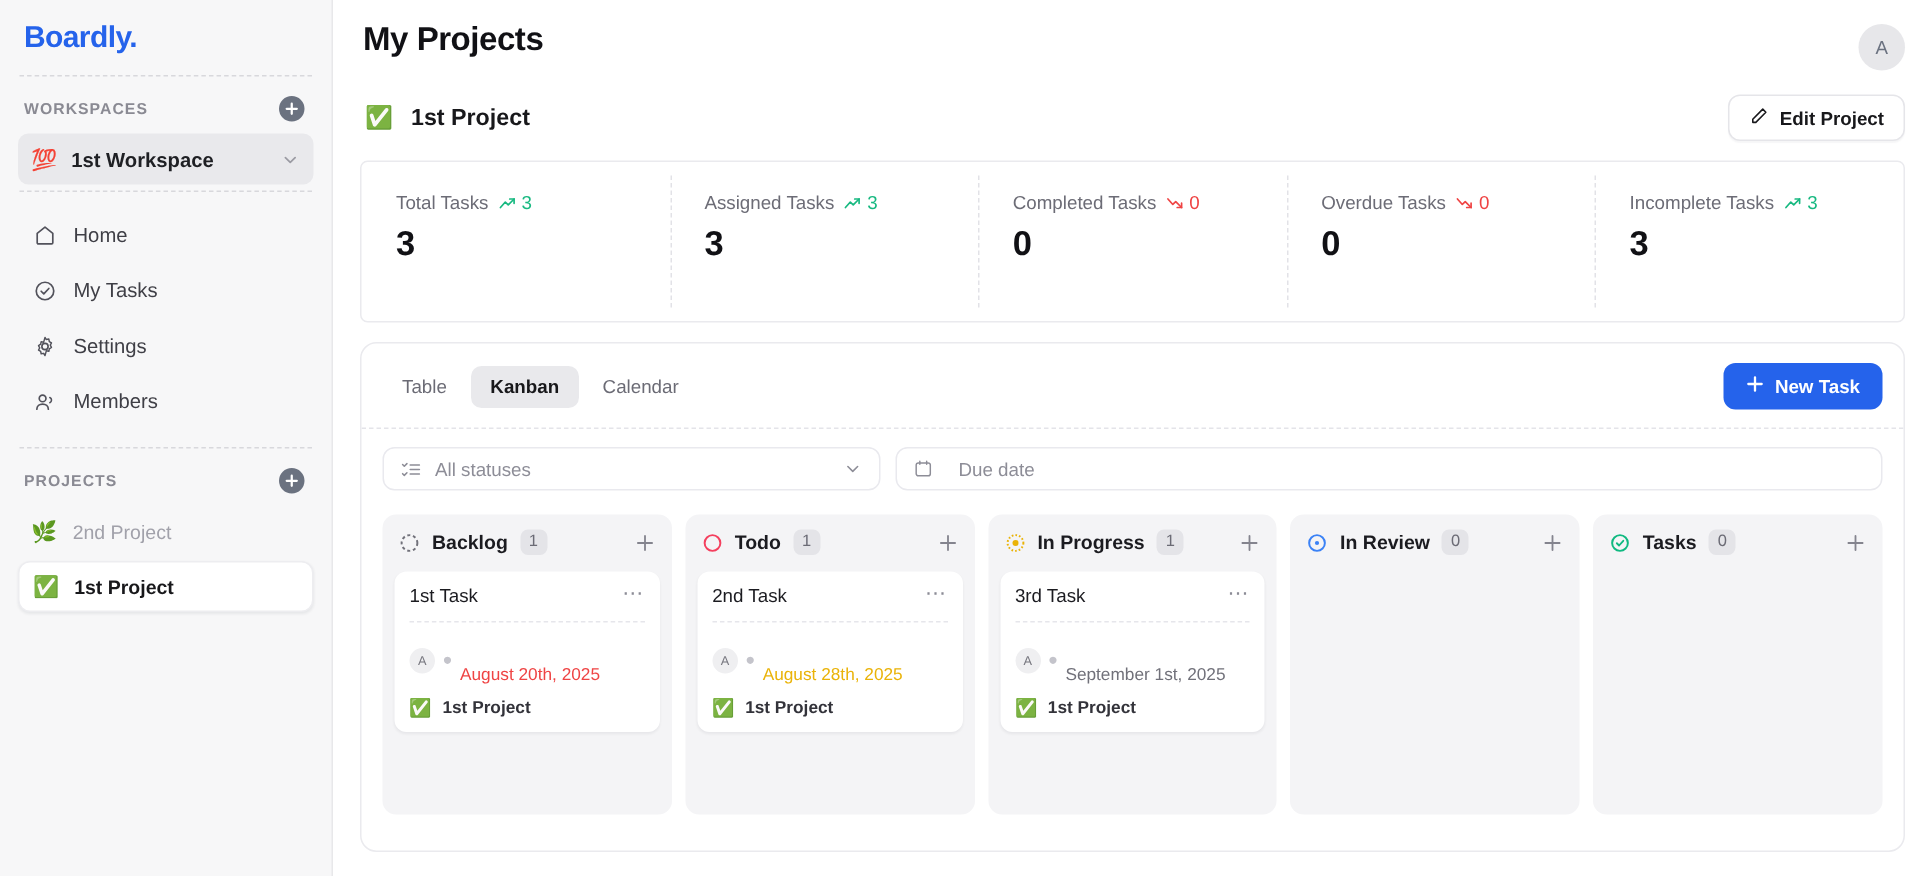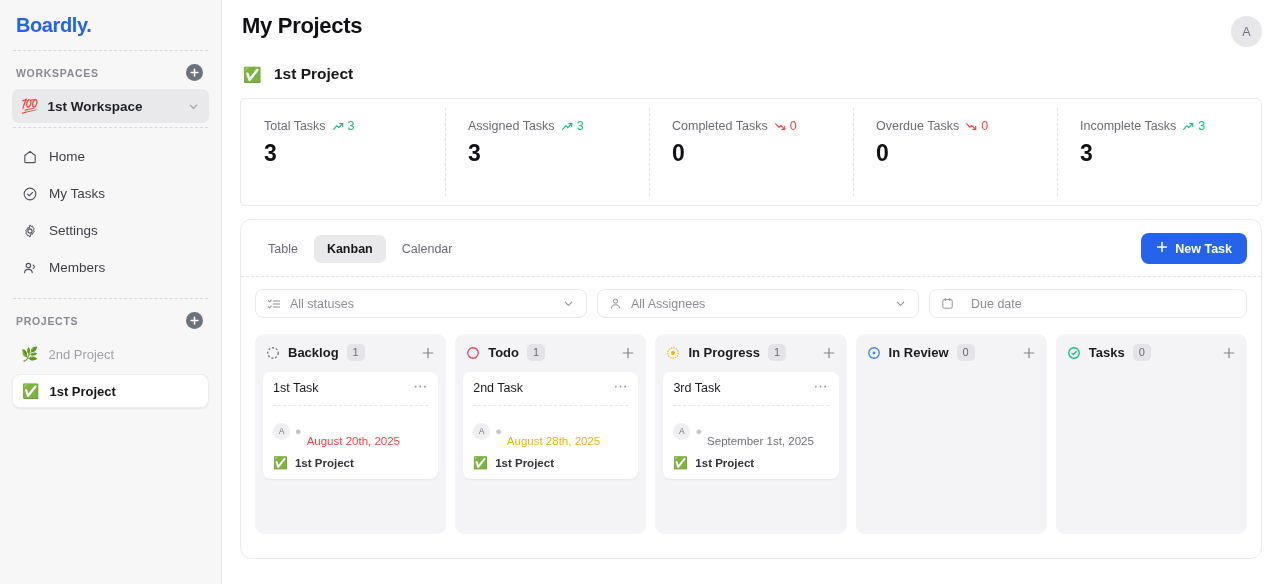--- a/index.html
+++ b/index.html
@@ -68,21 +68,21 @@
     display: flex; align-items: center; gap: 10px;
     height: 34px; padding: 0 9px; border-radius: 8px;
     cursor: pointer; margin-bottom: 3px;
   }
   .proj-item.active { background: #ffffff; box-shadow: 0 1px 2px rgba(16,24,40,.07); border:1px solid #ededf0; }
   .proj-emoji { font-size: 14px; line-height: 1; }
   .proj-name { font-size: 13px; color: #a1a1aa; }
   .proj-item.active .proj-name { color: #18181b; font-weight: bold; }
 
   
-  .main { flex: 1; height: 584px; padding: 0 18px 0 18px; overflow: hidden; position: relative; }
+  .main { flex: 1; height: 584px; padding: 0 10px 0 18px; overflow: hidden; position: relative; }
   .page-header { display: flex; align-items: flex-start; justify-content: space-between; padding: 13px 0 0 2px; }
   .page-title { font-size: 22px; font-weight: bold; letter-spacing: -0.3px; color: #111115; }
   .page-sub { font-size: 13px; color: #8e8e97; margin-top: 5px; display: flex; align-items: center; gap: 6px; }
   .avatar-top {
     width: 31px; height: 31px; border-radius: 50%;
     background: #e7e7ea; color: #6b7280;
     display: flex; align-items: center; justify-content: center;
     font-size: 12.5px; margin-top: 3px; cursor: pointer;
   }
 
@@ -279,20 +279,28 @@
         <div class="page-title">My Projects</div>
       </div>
       <div class="avatar-top">A</div>
     </div>
 
     <div class="proj-row">
       <div class="proj-row-left">
         <span class="proj-badge">✅</span>
         <span class="proj-row-name">1st Project</span>
       </div>
+      <button class="btn-outline">
+        <span>
+          <svg width="13" height="13" viewBox="0 0 16 16" fill="none">
+              <path d="M11.3 2.2l2.5 2.5L5.6 13H3.1V10.5L11.3 2.2z" stroke="#18181b" stroke-width="1.3" stroke-linejoin="round"></path>
+            </svg>
+        </span>
+        <span>Edit Project</span>
+      </button>
     </div>
 
     <div class="stats">
       <div class="stat">
         <div class="stat-label">
           <span>Total Tasks</span>
           <span class="trend up">
             <svg width="13" height="13" viewBox="0 0 16 16" fill="none">
                 <path d="M2 11.5L6 7l2.4 2.4L13.2 4.5" stroke="currentColor" stroke-width="1.4" stroke-linecap="round" stroke-linejoin="round"></path>
                 <path d="M9.6 4.5h3.6v3.6" stroke="currentColor" stroke-width="1.4" stroke-linecap="round" stroke-linejoin="round"></path>
@@ -390,36 +398,20 @@
             </span>
             <span>All statuses</span>
           </span>
           <span class="fico">
             <svg width="13" height="13" viewBox="0 0 16 16" fill="none">
                 <path d="M4 6.2l4 4 4-4" stroke="currentColor" stroke-width="1.3" stroke-linecap="round" stroke-linejoin="round"></path>
               </svg>
           </span>
         </div>
 
-        <div class="filter filter-assignees">
-          <span class="filter-left">
-            <span class="fico">
-              <svg width="13" height="13" viewBox="0 0 16 16" fill="none">
-                  <circle cx="8" cy="5.2" r="2.6" stroke="currentColor" stroke-width="1.2"></circle>
-                  <path d="M3 13.4c0-2.3 2.2-3.9 5-3.9s5 1.6 5 3.9" stroke="currentColor" stroke-width="1.2" stroke-linecap="round"></path>
-                </svg>
-            </span>
-            <span>All Assignees</span>
-          </span>
-          <span class="fico">
-            <svg width="13" height="13" viewBox="0 0 16 16" fill="none">
-                <path d="M4 6.2l4 4 4-4" stroke="currentColor" stroke-width="1.3" stroke-linecap="round" stroke-linejoin="round"></path>
-              </svg>
-          </span>
-        </div>
 
         <div class="filter filter-due">
           <span class="fico">
             <svg width="13" height="13" viewBox="0 0 16 16" fill="none">
                 <rect x="2.2" y="3.2" width="11.6" height="10.6" rx="1.8" stroke="currentColor" stroke-width="1.2"></rect>
                 <path d="M5.2 1.8v2.6M10.8 1.8v2.6" stroke="currentColor" stroke-width="1.2" stroke-linecap="round"></path>
               </svg>
           </span>
           <span>Due date</span>
         </div>

